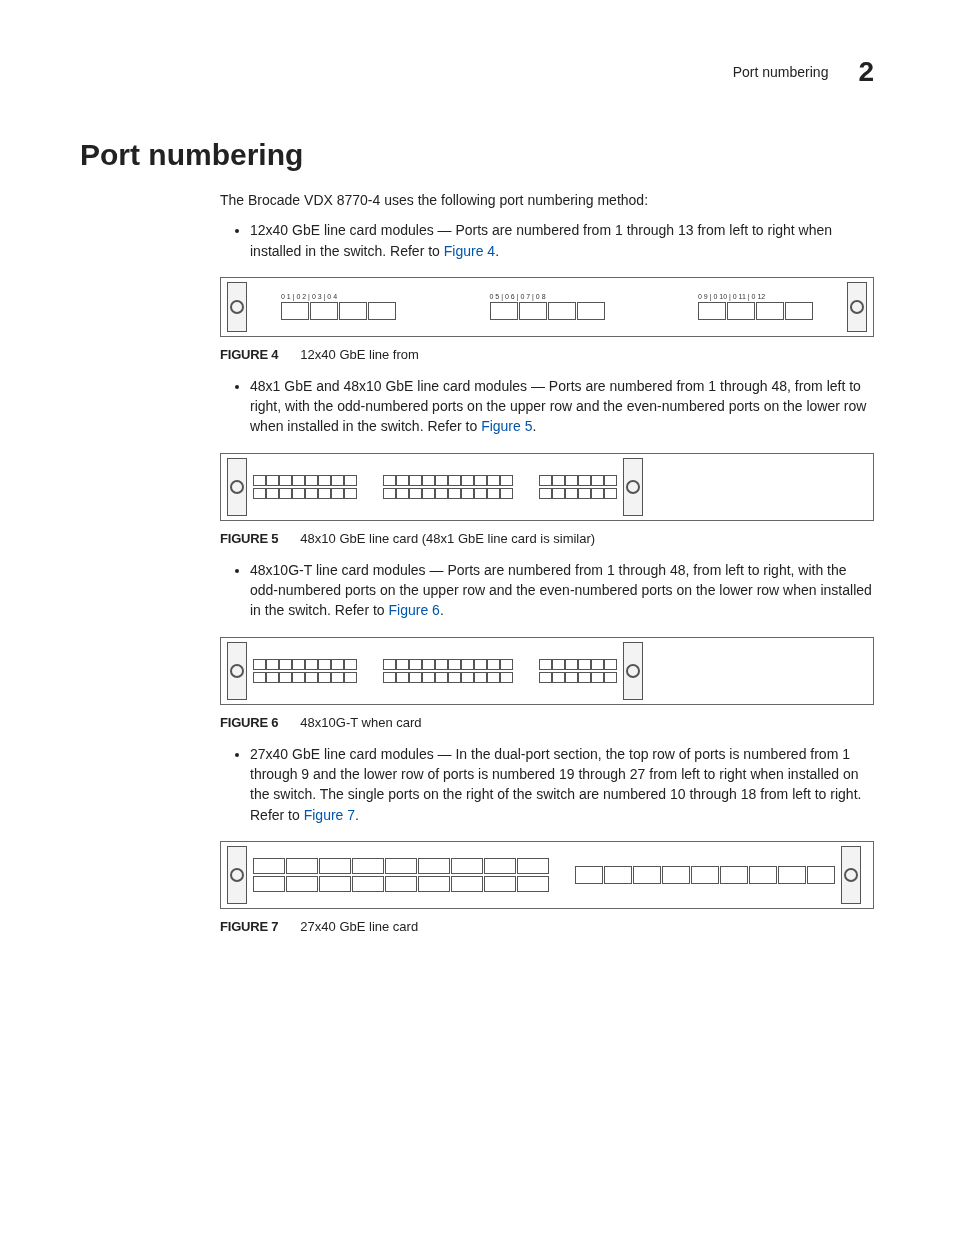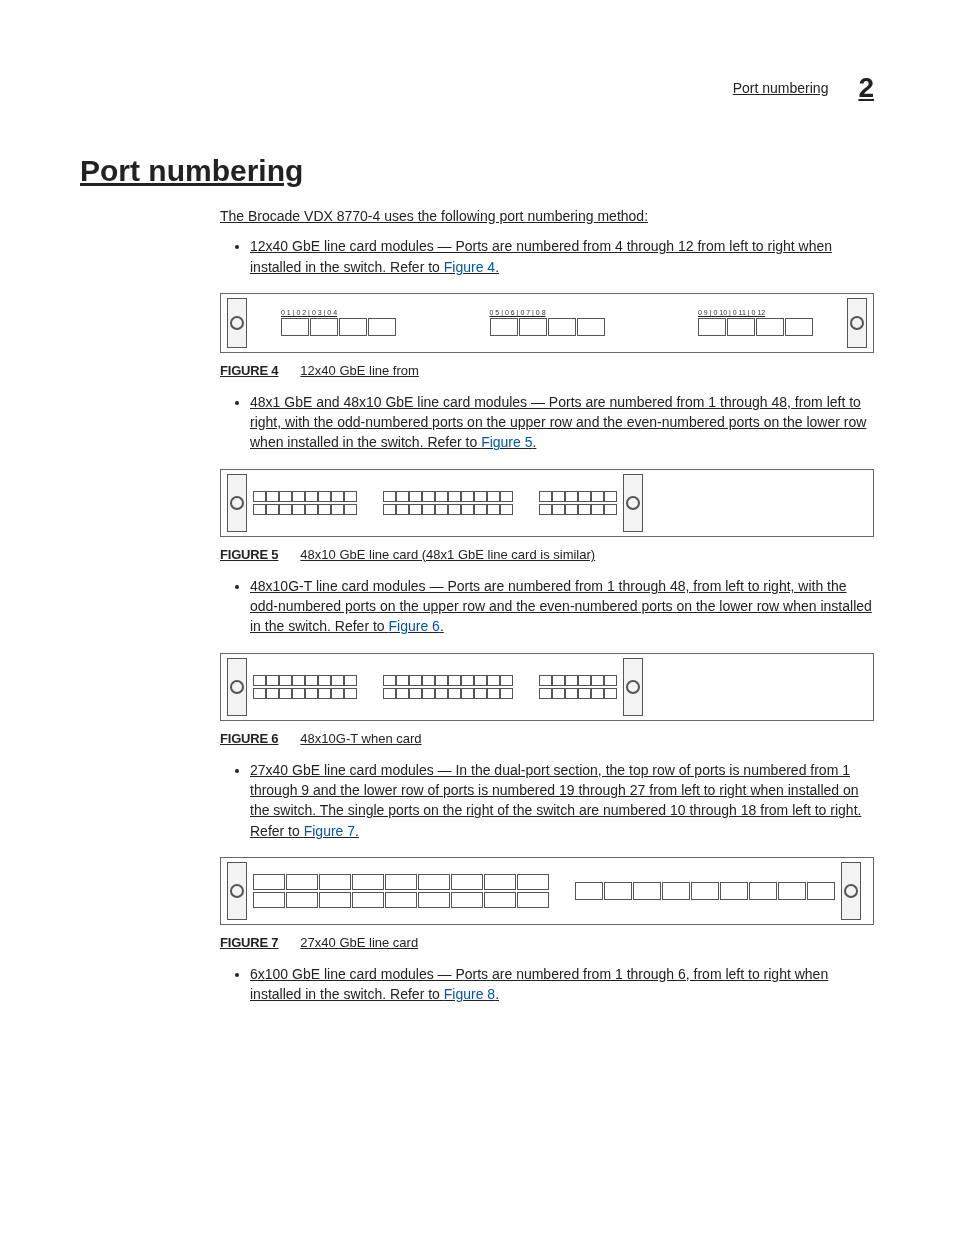--- a/index.html
+++ b/index.html
@@ -4,22 +4,21 @@
 <style>
   body {
     margin: 0;
     padding: 0;
     background: #fff;
     font-family: Arial, Helvetica, sans-serif;
     color: #222;
     width: 954px;
   }
   .page {
-    padding: 72px 80px 60px 80px;
-    text-decoration: underline;
+    padding: 56px 80px 60px 80px;
   }
   .running-head {
     display: flex;
     justify-content: flex-end;
     align-items: center;
     gap: 30px;
     margin-bottom: 50px;
   }
   .running-title {
     font-size: 14px;
@@ -139,21 +138,21 @@
   </div>
 
   <h1>Port numbering</h1>
 
   <div class="body-indent">
 
     <p>The Brocade VDX 8770-4 uses the following port numbering method:</p>
 
     <ul class="bullets">
       <li>
-        <span>12x40 GbE line card modules — Ports are numbered from 4 through 12 from left to right when installed in the switch. Refer to </span><span class="xref">Figure 4</span><span>.</span>
+        <span>12x40 GbE line card modules — Ports are numbered from 1 through 13 from left to right when installed in the switch. Refer to </span><span class="xref">Figure 4</span><span>.</span>
       </li>
     </ul>
 
     <div class="figure-block">
       <div class="figure-img">
         <div class="card card12">
           <div class="cap">
               <div class="knob"></div>
             </div>
           <div class="spacer narrow"></div>
@@ -434,20 +433,15 @@
               <div class="knob"></div>
             </div>
         </div>
       </div>
       <div class="figure-caption">
         <span class="fig-label">FIGURE 7</span>
         <span>27x40 GbE line card</span>
       </div>
     </div>
 
-    <ul class="bullets">
-      <li>
-        <span>6x100 GbE line card modules — Ports are numbered from 1 through 6, from left to right when installed in the switch. Refer to </span><span class="xref">Figure 8</span><span>.</span>
-      </li>
-    </ul>
 
   </div>
 </div>
 
 </body></html>

